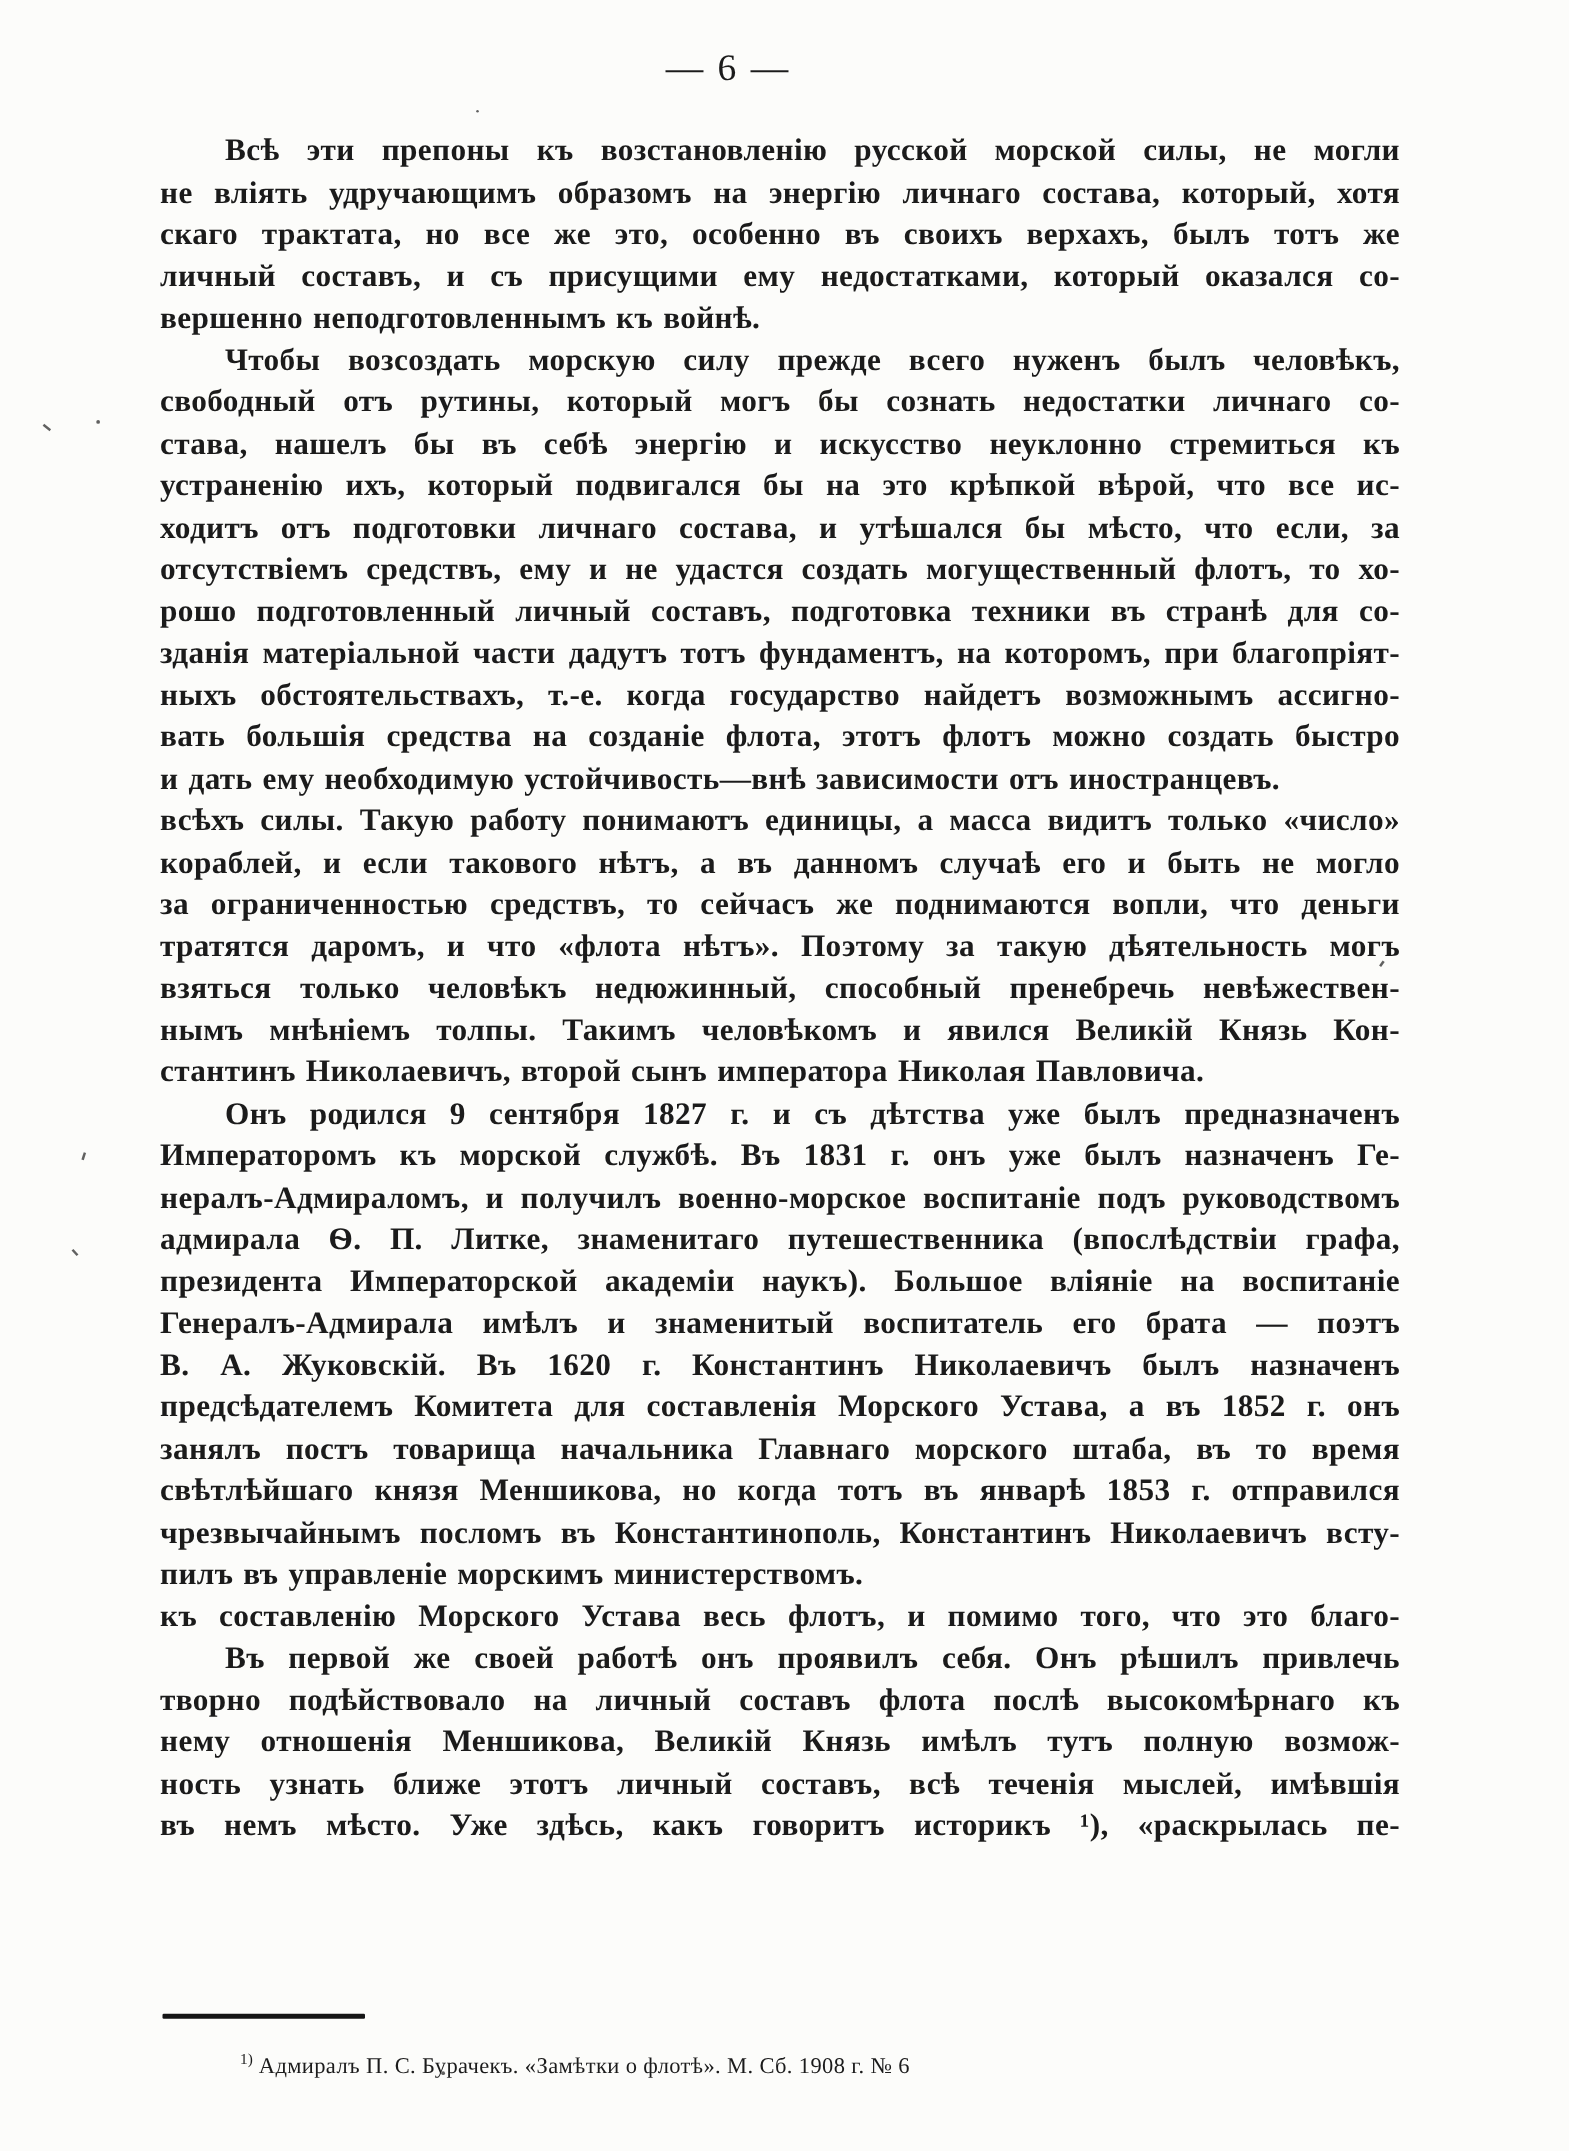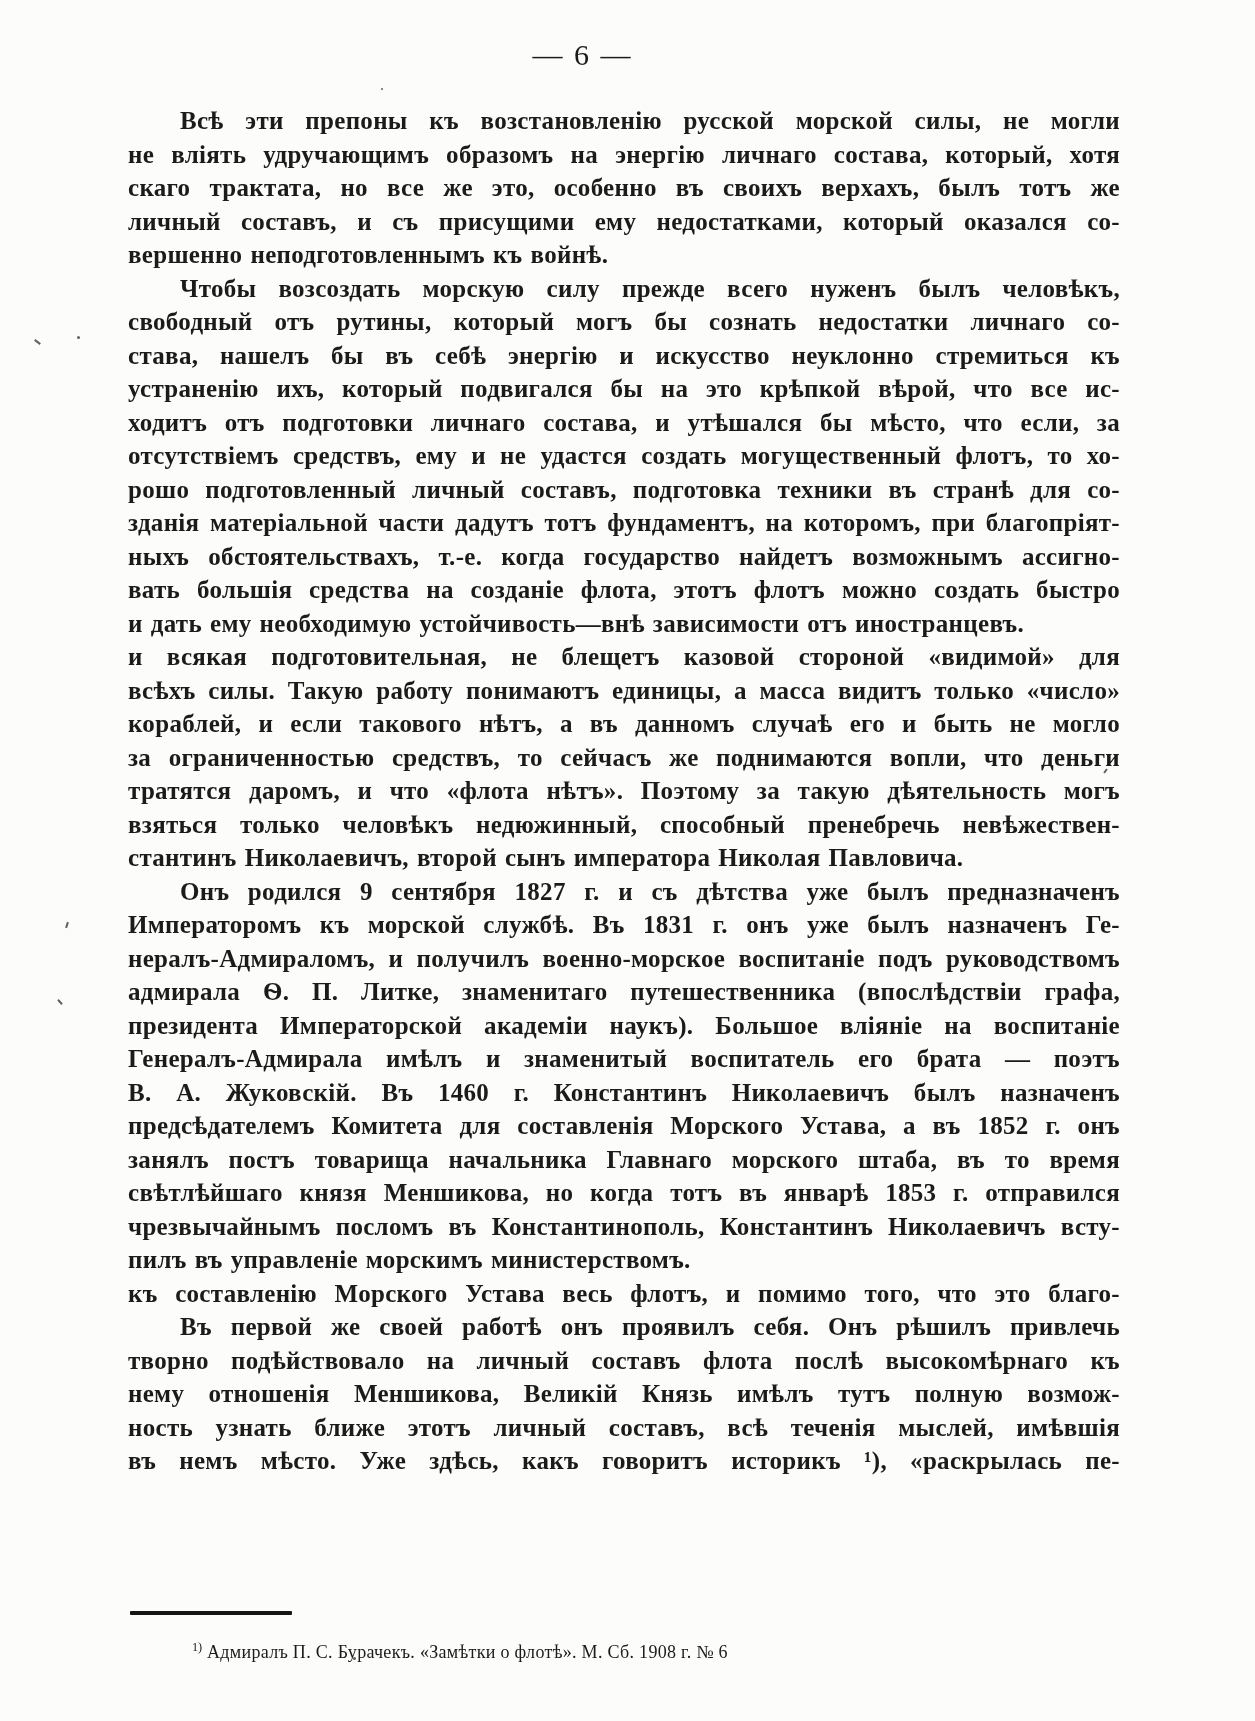--- a/index.html
+++ b/index.html
@@ -96,36 +96,36 @@
       <div class="line">устраненію ихъ, который подвигался бы на это крѣпкой вѣрой, что все ис-</div>
       <div class="line">ходитъ отъ подготовки личнаго состава, и утѣшался бы мѣсто, что если, за</div>
       <div class="line">отсутствіемъ средствъ, ему и не удастся создать могущественный флотъ, то хо-</div>
       <div class="line">рошо подготовленный личный составъ, подготовка техники въ странѣ для со-</div>
       <div class="line">зданія матеріальной части дадутъ тотъ фундаментъ, на которомъ, при благопріят-</div>
       <div class="line">ныхъ обстоятельствахъ, т.-е. когда государство найдетъ возможнымъ ассигно-</div>
       <div class="line">вать большія средства на созданіе флота, этотъ флотъ можно создать быстро</div>
       <div class="line last">и дать ему необходимую устойчивость—внѣ зависимости отъ иностранцевъ.</div>
     </div>
     <div class="para">
-      <div class="line">и всякая подготовительная, не блещетъ казовой стороной «видимой» для</div>
       <div class="line">всѣхъ силы. Такую работу понимаютъ единицы, а масса видитъ только «число»</div>
       <div class="line">кораблей, и если такового нѣтъ, а въ данномъ случаѣ его и быть не могло</div>
       <div class="line">за ограниченностью средствъ, то сейчасъ же поднимаются вопли, что деньги</div>
       <div class="line">тратятся даромъ, и что «флота нѣтъ». Поэтому за такую дѣятельность могъ</div>
       <div class="line">взяться только человѣкъ недюжинный, способный пренебречь невѣжествен-</div>
+      <div class="line">нымъ мнѣніемъ толпы. Такимъ человѣкомъ и явился Великій Князь Кон-</div>
       <div class="line last">стантинъ Николаевичъ, второй сынъ императора Николая Павловича.</div>
     </div>
     <div class="para">
       <div class="line first">Онъ родился 9 сентября 1827 г. и съ дѣтства уже былъ предназначенъ</div>
       <div class="line">Императоромъ къ морской службѣ. Въ 1831 г. онъ уже былъ назначенъ Ге-</div>
       <div class="line">нералъ-Адмираломъ, и получилъ военно-морское воспитаніе подъ руководствомъ</div>
       <div class="line">адмирала Ѳ. П. Литке, знаменитаго путешественника (впослѣдствіи графа,</div>
       <div class="line">президента Императорской академіи наукъ). Большое вліяніе на воспитаніе</div>
       <div class="line">Генералъ-Адмирала имѣлъ и знаменитый воспитатель его брата — поэтъ</div>
-      <div class="line">В. А. Жуковскій. Въ 1460 г. Константинъ Николаевичъ былъ назначенъ</div>
+      <div class="line">В. А. Жуковскій. Въ 1620 г. Константинъ Николаевичъ былъ назначенъ</div>
       <div class="line">предсѣдателемъ Комитета для составленія Морского Устава, а въ 1852 г. онъ</div>
       <div class="line">занялъ постъ товарища начальника Главнаго морского штаба, въ то время</div>
       <div class="line">свѣтлѣйшаго князя Меншикова, но когда тотъ въ январѣ 1853 г. отправился</div>
       <div class="line">чрезвычайнымъ посломъ въ Константинополь, Константинъ Николаевичъ всту-</div>
       <div class="line last">пилъ въ управленіе морскимъ министерствомъ.</div>
     </div>
     <div class="para">
       <div class="line">къ составленію Морского Устава весь флотъ, и помимо того, что это благо-</div>
       <div class="line first">Въ первой же своей работѣ онъ проявилъ себя. Онъ рѣшилъ привлечь</div>
       <div class="line">творно подѣйствовало на личный составъ флота послѣ высокомѣрнаго къ</div>

